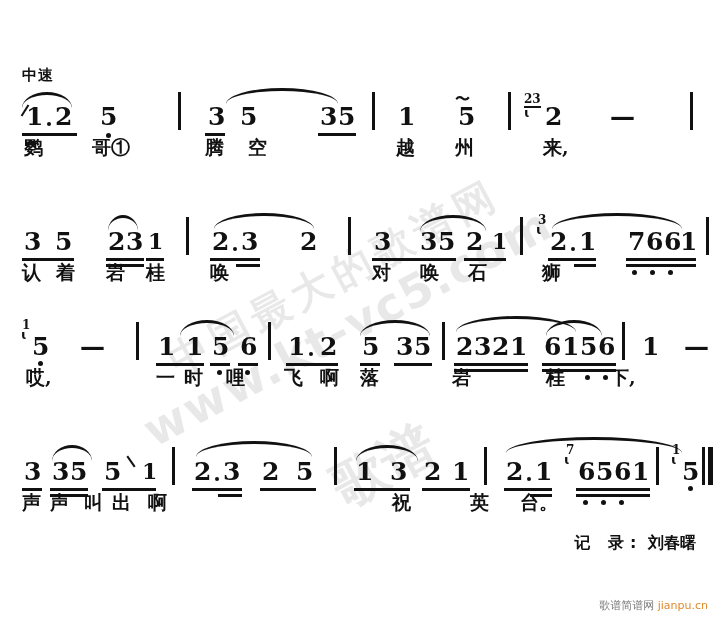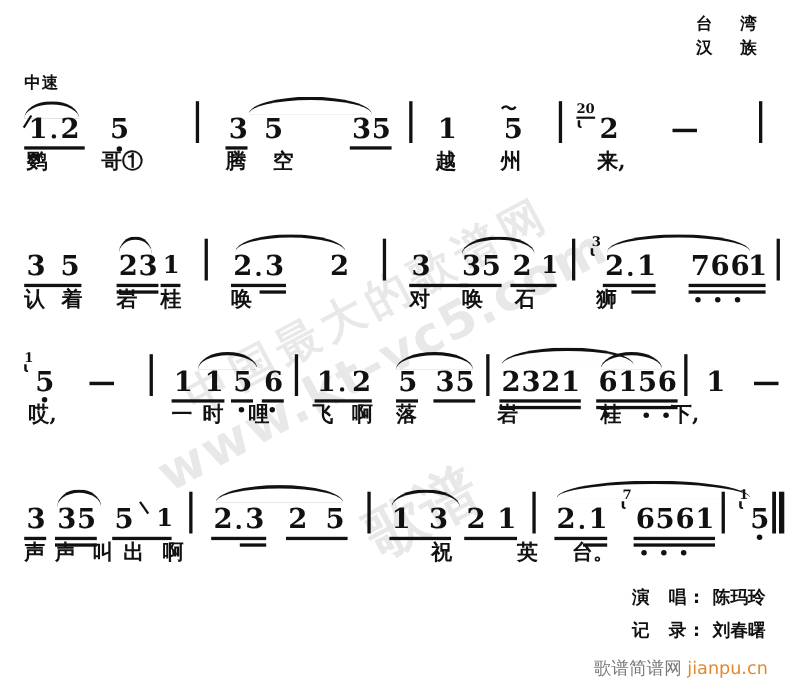--- a/index.html
+++ b/index.html
@@ -70,36 +70,32 @@
   
   .ly{position:absolute;font-family:"DejaVu Serif","Liberation Serif",serif;
       font-size:19px;font-weight:700;line-height:19px;top:0;}
 
   
   .note-text{position:absolute;left:24px;top:530px;font-size:16px;font-weight:700;
              letter-spacing:1px;}
   .credits{position:absolute;right:24px;top:528px;text-align:left;
            font-size:16px;font-weight:700;line-height:30px;}
   .credits div span.lbl{letter-spacing:6px;}
-  .site{position:absolute;right:22px;top:598px;font-size:16px;color:#7a7a7a;}
+  .site{position:absolute;right:12px;top:598px;font-size:11px;color:#7a7a7a;}
   .site .orange{color:#e08a2e;}
 </style>
 </head>
 <body>
 
 <div class="sheet">
 
   <div class="wm wm1">www.kt-vc5.com</div>
   <div class="wm wm2">中国最大的歌谱网</div>
   <div class="wm wm3">歌谱</div>
 
-  <div class="origin">
-    <div>台 湾</div>
-    <div>汉 族</div>
-  </div>
   <div class="tempo">中速</div>
 
   <div class="line L1">
     <div class="notes">
 
       <div class="slur" style="left:22px;top:4px;width:50px;"></div>
       <div class="gslash" style="left:24px;top:16px;"></div>
       <div class="n" style="left:26px;">1</div>
       <div class="adot" style="left:47px;top:34px;"></div>
       <div class="n" style="left:55px;">2</div>
@@ -121,21 +117,21 @@
       <div class="bar" style="left:372px;"></div>
 
       <div class="n" style="left:398px;">1</div>
 
       <div class="trill" style="left:455px;top:6px;">〜</div>
       <div class="n" style="left:458px;">5</div>
 
       <div class="bar" style="left:508px;"></div>
 
       <div class="grace" style="left:524px;top:6px;">
-        <span>20</span>
+        <span>23</span>
         <div class="gbeam"></div>
       </div>
       <div class="gtail" style="left:524px;top:20px;">ɩ</div>
       <div class="n" style="left:545px;">2</div>
 
       <div class="dash" style="left:610px;">—</div>
 
       <div class="bar" style="left:690px;"></div>
     </div>
 
@@ -386,24 +382,20 @@
       <div class="ly" style="left:470px;">英</div>
       <div class="ly" style="left:520px;">台。</div>
     </div>
 
     <div class="endbar" style="left:702px;top:4px;"></div>
   </div>
 
 
   <div class="credits">
     <div>
-      <span class="lbl">演  唱:</span>
-      <span>陈玛玲</span>
-    </div>
-    <div>
       <span class="lbl">记  录:</span>
       <span>刘春曙</span>
     </div>
   </div>
 
   <div class="site">
     <span>歌谱简谱网</span>
     <span class="orange">jianpu.cn</span>
   </div>
 

